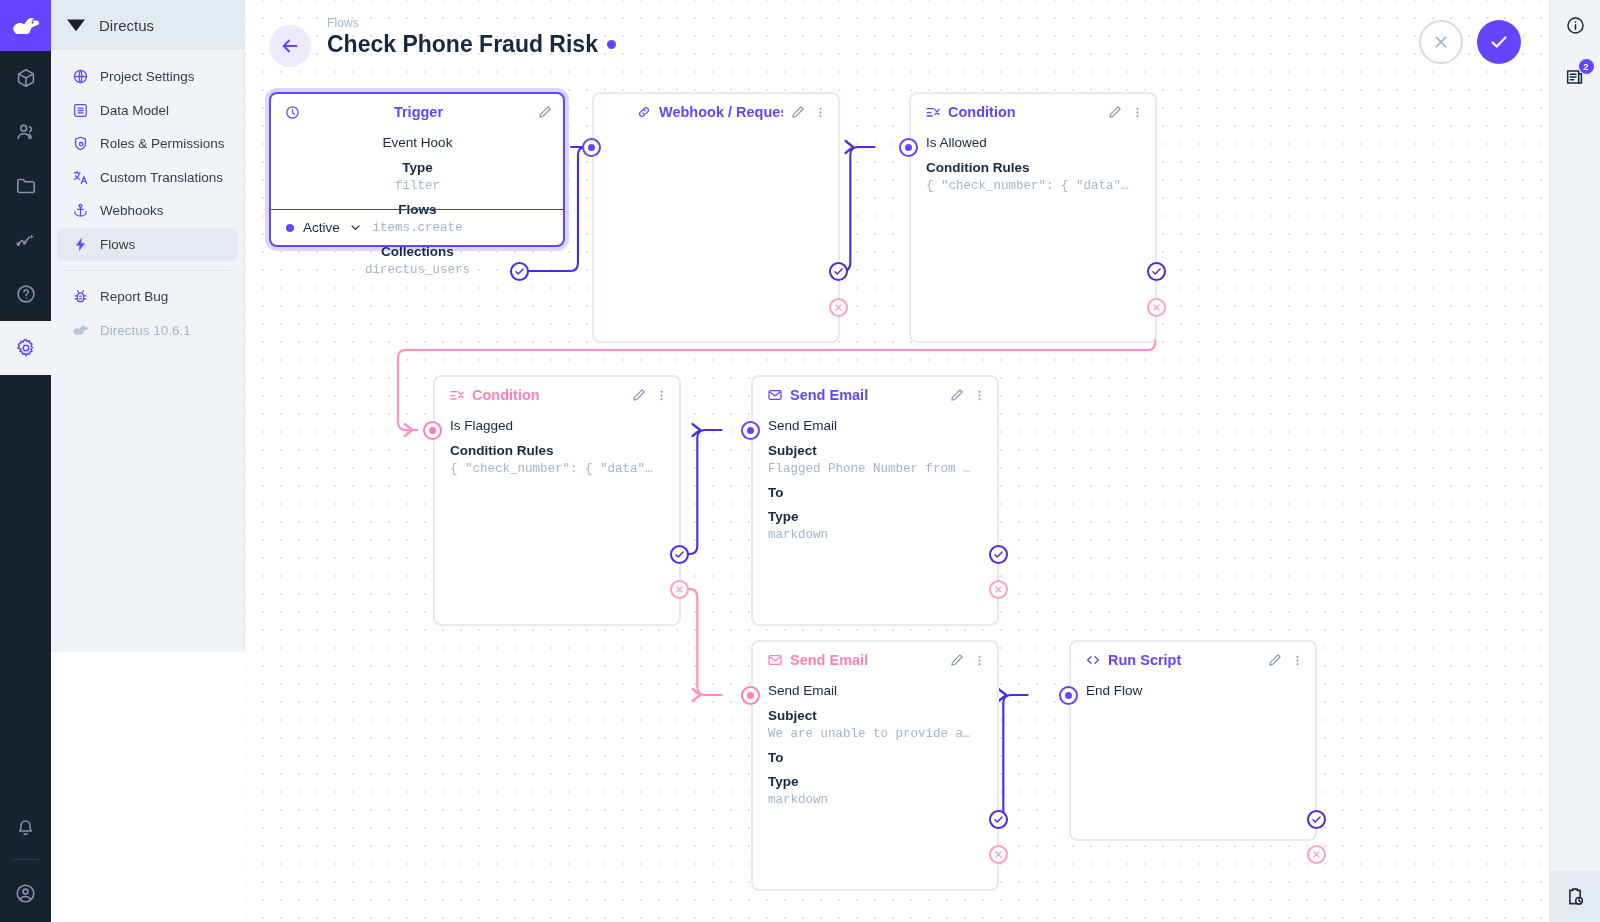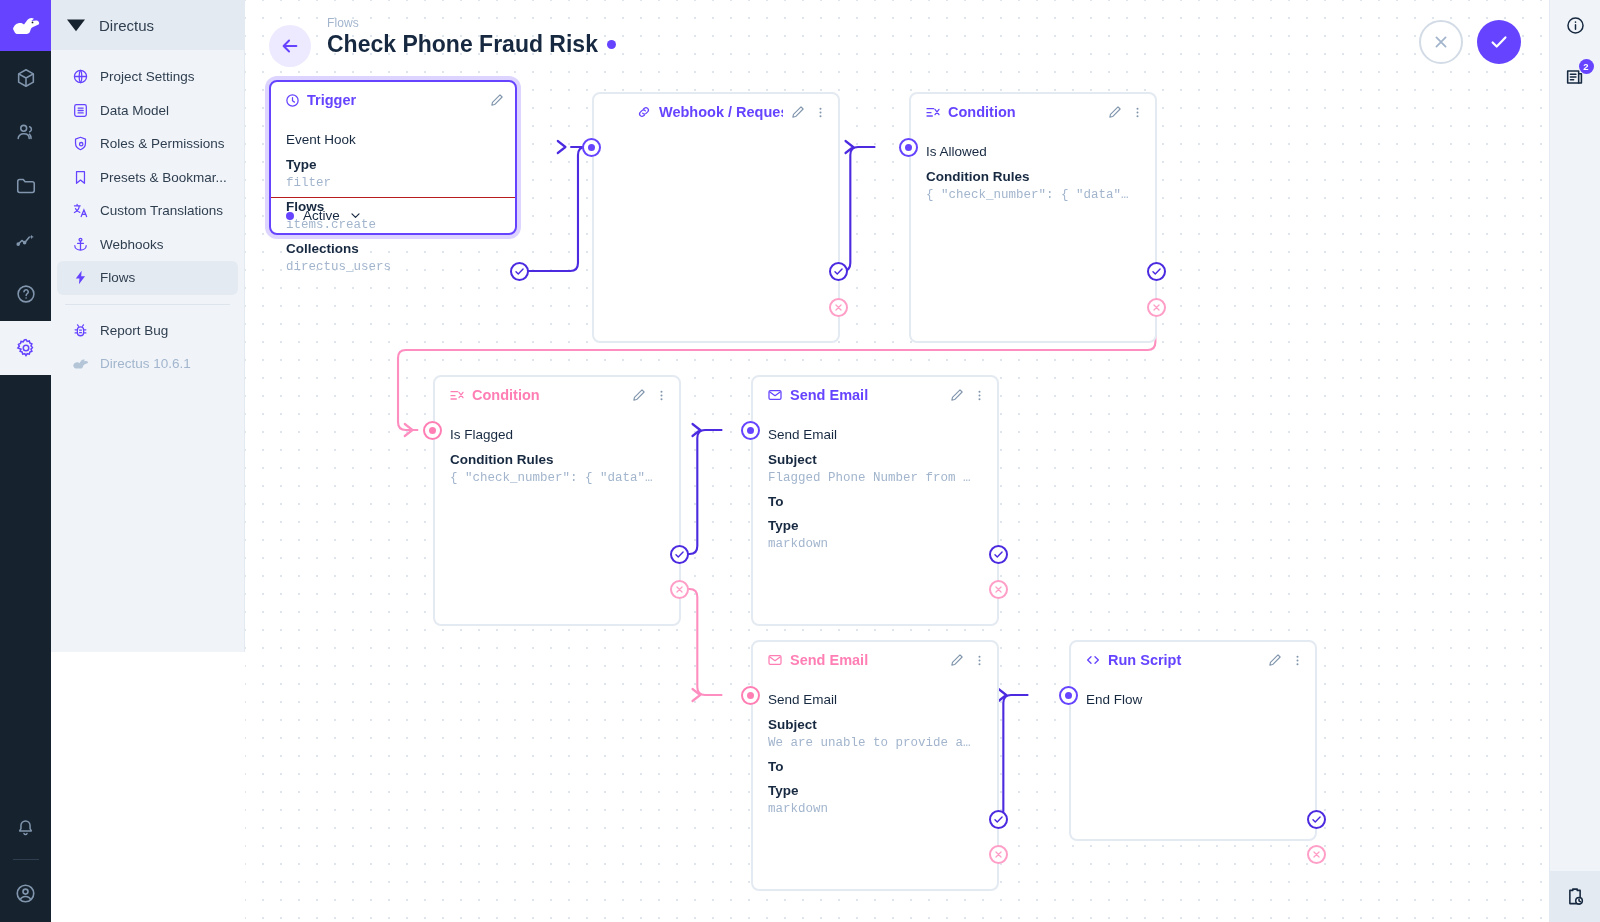--- a/index.html
+++ b/index.html
@@ -99,21 +99,21 @@
   .node-hd {
     display: flex; align-items: center;
     height: 36px; padding: 0 10px 0 14px;
     font-size: 14.5px; font-weight: 700; color: #6644ff;
     gap: 7px;
   }
   .node-hd.pink { color: #ff7fb5; }
   .node-hd .ttl { flex: 1 1 auto; overflow: hidden; white-space: nowrap; }
   .node-hd .act { color: #8196ad; display: flex; align-items: center; gap: 2px; }
   .node-body { padding: 0 14px 10px 15px; }
-  .f-name { font-size: 13.5px; color: #172940; margin-top: 12px; line-height: 20px; }
+  .f-name { font-size: 13.5px; color: #172940; margin-top: 3px; line-height: 20px; }
   .f-label { font-size: 13.5px; font-weight: 700; color: #172940; margin-top: 5px; line-height: 19px;}
   .f-val {
     font-family: "Liberation Mono", monospace;
     font-size: 12.5px; color: #a2b5cd; line-height: 18px;
     white-space: nowrap; overflow: hidden;
   }
   .node-foot {
     border-top: 1px solid #b91c1c; height: 36px;
     display: flex; align-items: center; gap: 9px; padding: 0 15px;
     font-size: 13.5px; color: #172940;
@@ -249,28 +249,20 @@
         <span class="ico">
           <svg width="17" height="17" viewBox="0 0 24 24" fill="none" stroke="currentColor" stroke-width="1.8" stroke-linejoin="round">
               <path d="M12 3.2l7 2.6v6c0 4.4-3 7.6-7 9-4-1.4-7-4.6-7-9v-6l7-2.6z"></path>
               <circle cx="13" cy="13" r="2.4"></circle>
             </svg>
         </span>
         <span>Roles &amp; Permissions</span>
       </div>
       <div class="sb-item">
         <span class="ico">
-          <svg width="17" height="17" viewBox="0 0 24 24" fill="none" stroke="currentColor" stroke-width="1.8" stroke-linejoin="round">
-              <path d="M6.4 3.8h11.2v16.4L12 15.6l-5.6 4.6V3.8z"></path>
-            </svg>
-        </span>
-        <span>Presets &amp; Bookmar...</span>
-      </div>
-      <div class="sb-item">
-        <span class="ico">
           <svg width="17" height="17" viewBox="0 0 24 24" fill="none" stroke="currentColor" stroke-width="1.8" stroke-linecap="round">
               <path d="M3.4 5.4h8.2M7.2 3.4v2M10.2 5.4c0 4.3-3 7.8-6.8 9.4M5 9.4c1.3 2.8 3.5 4.4 6 5.2"></path>
               <path d="M13 20.6l3.8-9.4 3.8 9.4M14.5 17.4h4.6"></path>
             </svg>
         </span>
         <span>Custom Translations</span>
       </div>
       <div class="sb-item">
         <span class="ico">
           <svg width="17" height="17" viewBox="0 0 24 24" fill="none" stroke="currentColor" stroke-width="1.8" stroke-linecap="round">
@@ -358,21 +350,21 @@
 
     <svg class="links" viewBox="0 0 1355 922" preserveAspectRatio="none">
       <path d="M 325 141 l 8 6 -8 6" fill="none" stroke="#4b2ae0" stroke-width="2.2" stroke-linecap="round" stroke-linejoin="round"></path>
       <path d="M 624 141 l 8 6 -8 6" fill="none" stroke="#4b2ae0" stroke-width="2.2" stroke-linecap="round" stroke-linejoin="round"></path>
       <path d="M 166 424 l 8 6 -8 6" fill="none" stroke="#ff8ec0" stroke-width="2.2" stroke-linecap="round" stroke-linejoin="round"></path>
       <path d="M 465 424 l 8 6 -8 6" fill="none" stroke="#4b2ae0" stroke-width="2.2" stroke-linecap="round" stroke-linejoin="round"></path>
       <path d="M 465 689 l 8 6 -8 6" fill="none" stroke="#ff8ec0" stroke-width="2.2" stroke-linecap="round" stroke-linejoin="round"></path>
       <path d="M 783 689 l 8 6 -8 6" fill="none" stroke="#4b2ae0" stroke-width="2.2" stroke-linecap="round" stroke-linejoin="round"></path>
     </svg>
 
-    <div class="node selected" style="left:24px; top:80px; width:248px; height:155px;">
+    <div class="node selected" style="left:24px; top:92px; width:296px; height:155px;text-align:center;">
       <div class="node-hd">
         <span style="display:flex">
           <svg width="15" height="15" viewBox="0 0 24 24" fill="none" stroke="currentColor" stroke-width="2">
               <circle cx="12" cy="12" r="9"></circle>
               <path d="M12 7.2v5.2M12 12.4l3.1 2.2" stroke-linecap="round"></path>
             </svg>
         </span>
         <span class="ttl">Trigger</span>
         <span class="act">
           <span style="display:flex">

